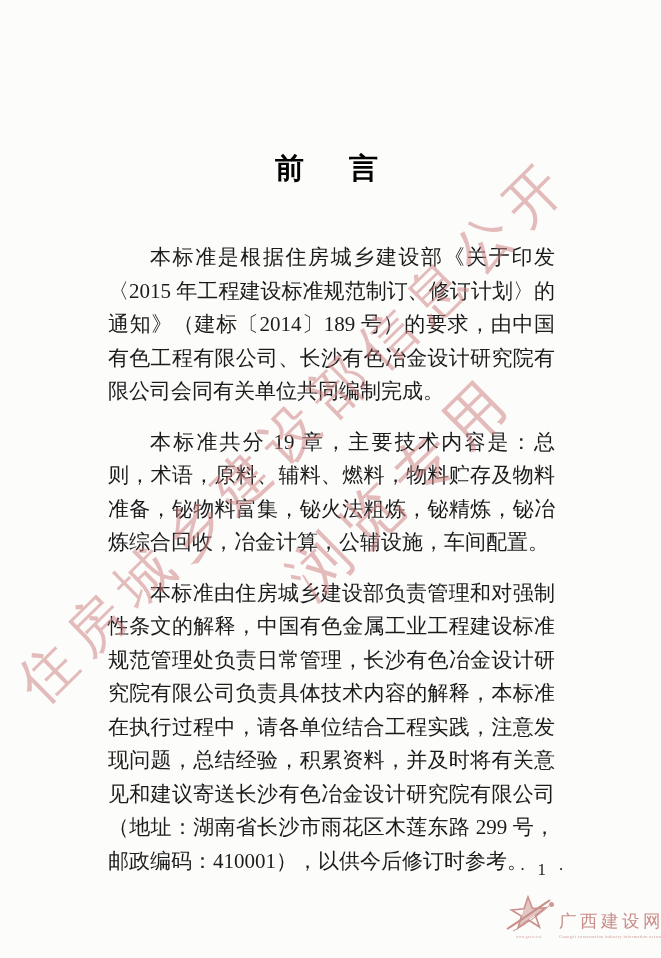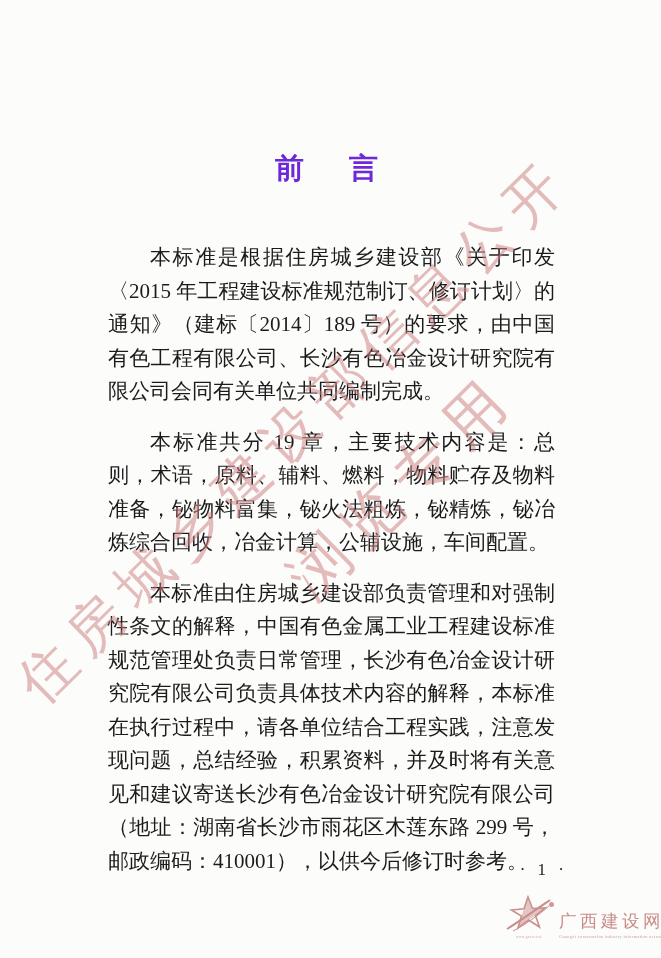--- a/index.html
+++ b/index.html
@@ -13,21 +13,21 @@
   }
   
   .doc-title{
     position:absolute;
     left:0;top:149px;width:661px;
     text-align:center;
     font-family:"Liberation Sans", sans-serif;
     font-weight:bold;
     font-size:29px;
     letter-spacing:8px;
-    color:#6d28d9;
+    color:#000000;
   }
   
   .doc-body{
     position:absolute;
     left:91px;top:224px;width:481px;
     font-size:21px;
     line-height:33.5px;
     color:#1b1b1b;
     text-align:justify;
   }

